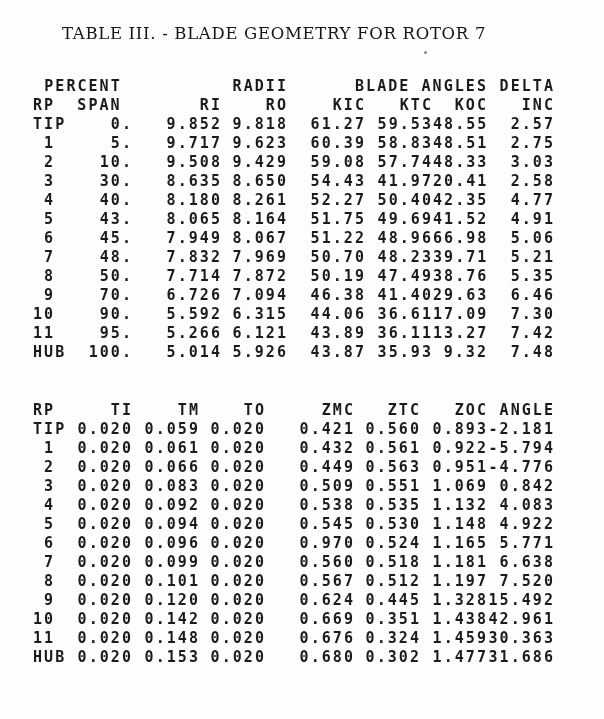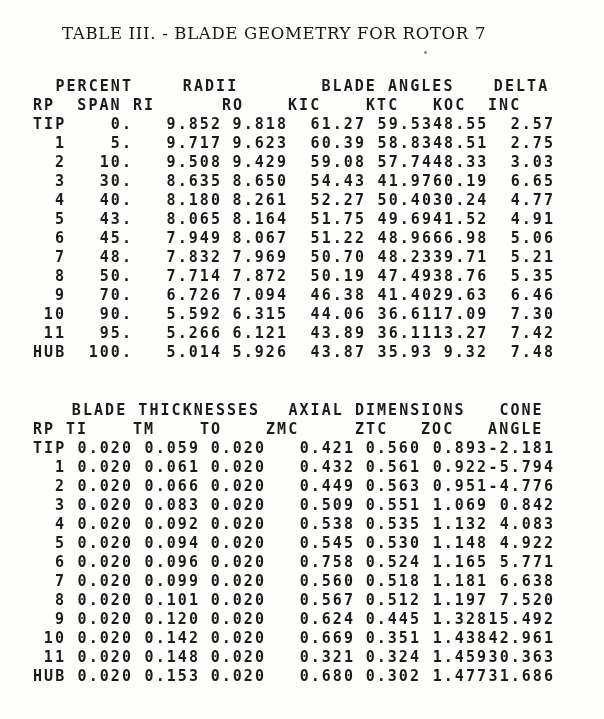--- a/index.html
+++ b/index.html
@@ -29,26 +29,26 @@
     font-size:15px;line-height:19px;
     font-weight:bold;letter-spacing:2.05px;
   }
   .t1{top:77px;}
   .t2{top:401px;}
   table.data th,table.data td{
     padding:0;margin:0;border:0;
     white-space:pre;vertical-align:top;
     font-weight:bold;text-align:right;overflow:visible;
   }
-  tr.grouprow th{text-align:center;}
-  tr.grouprow th.g-right{text-align:right;}
-  tr.colrow th{text-align:left;}
+  tr.grouprow th{text-align:right;}
+  tr.grouprow th.g-right{text-align:center;}
+  tr.colrow th{text-align:right;}
   tr.colrow th.c-rp{text-align:left;}
   tr.colrow th.c-span{text-align:center;}
-  table.data td:first-child{text-align:right;}
+  table.data td:first-child{text-align:left;}
 </style>
 </head>
 <body>
 
 <div class="page" style="--paper: #fdfdfb; --ink: #1b1b1b;">
 
   <div class="doc-title">TABLE III. - BLADE GEOMETRY FOR ROTOR 7</div>
   <div class="speck"></div>
 
   <table class="data t1">
@@ -111,31 +111,31 @@
           <td>48.33</td>
           <td>3.03</td>
         </tr>
         <tr>
           <td> 3</td>
           <td>30.</td>
           <td>8.635</td>
           <td>8.650</td>
           <td>54.43</td>
           <td>41.97</td>
-          <td>60.19</td>
-          <td>6.65</td>
+          <td>20.41</td>
+          <td>2.58</td>
         </tr>
         <tr>
           <td> 4</td>
           <td>40.</td>
           <td>8.180</td>
           <td>8.261</td>
           <td>52.27</td>
           <td>50.40</td>
-          <td>30.24</td>
+          <td>42.35</td>
           <td>4.77</td>
         </tr>
         <tr>
           <td> 5</td>
           <td>43.</td>
           <td>8.065</td>
           <td>8.164</td>
           <td>51.75</td>
           <td>49.69</td>
           <td>41.52</td>
@@ -219,26 +219,20 @@
       <col style="width:33px">
         <col style="width:67px">
         <col style="width:67px">
         <col style="width:66px">
       <col style="width:89px">
         <col style="width:66px">
         <col style="width:67px">
         <col style="width:67px">
     </colgroup>
     <thead>
-      <tr class="grouprow">
-        <th></th>
-        <th colspan="3">BLADE THICKNESSES</th>
-        <th colspan="3">AXIAL DIMENSIONS</th>
-        <th>CONE</th>
-      </tr>
       <tr class="colrow">
         <th class="c-rp">RP</th>
         <th>TI</th>
         <th>TM</th>
         <th>TO</th>
         <th>ZMC</th>
         <th>ZTC</th>
         <th>ZOC</th>
         <th>ANGLE</th>
       </tr>
@@ -302,21 +296,21 @@
           <td>0.545</td>
           <td>0.530</td>
           <td>1.148</td>
           <td>4.922</td>
         </tr>
         <tr>
           <td> 6</td>
           <td>0.020</td>
           <td>0.096</td>
           <td>0.020</td>
-          <td>0.758</td>
+          <td>0.970</td>
           <td>0.524</td>
           <td>1.165</td>
           <td>5.771</td>
         </tr>
         <tr>
           <td> 7</td>
           <td>0.020</td>
           <td>0.099</td>
           <td>0.020</td>
           <td>0.560</td>
@@ -352,21 +346,21 @@
           <td>0.669</td>
           <td>0.351</td>
           <td>1.438</td>
           <td>42.961</td>
         </tr>
         <tr>
           <td>11</td>
           <td>0.020</td>
           <td>0.148</td>
           <td>0.020</td>
-          <td>0.321</td>
+          <td>0.676</td>
           <td>0.324</td>
           <td>1.459</td>
           <td>30.363</td>
         </tr>
         <tr>
           <td>HUB</td>
           <td>0.020</td>
           <td>0.153</td>
           <td>0.020</td>
           <td>0.680</td>

